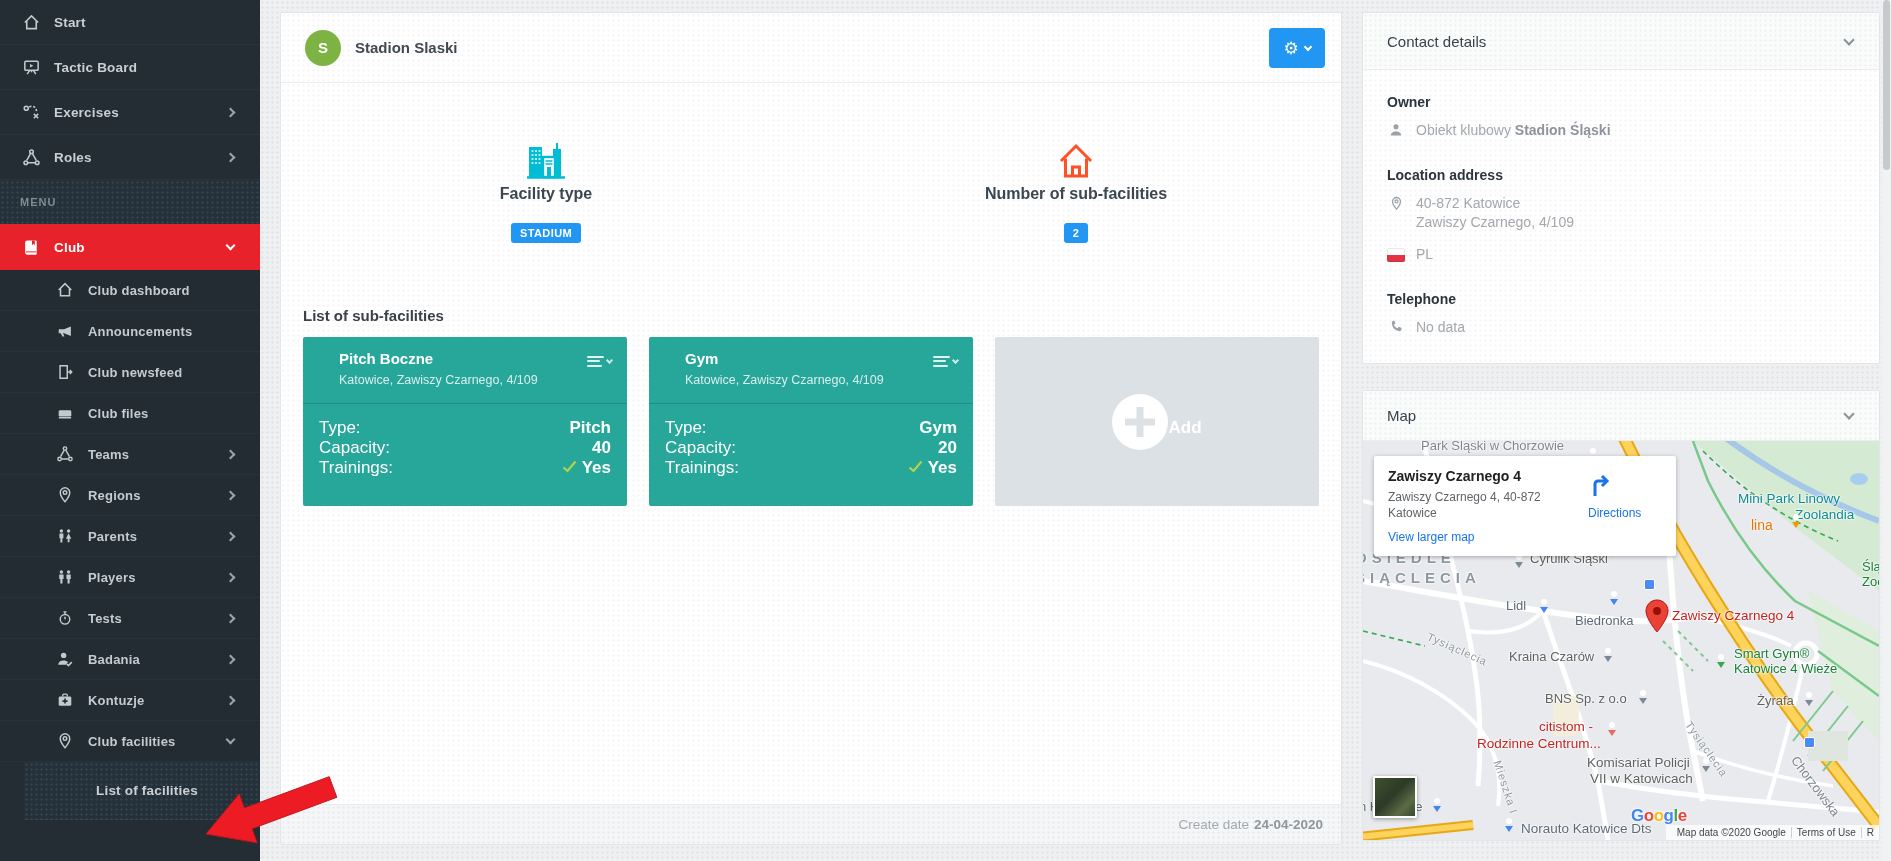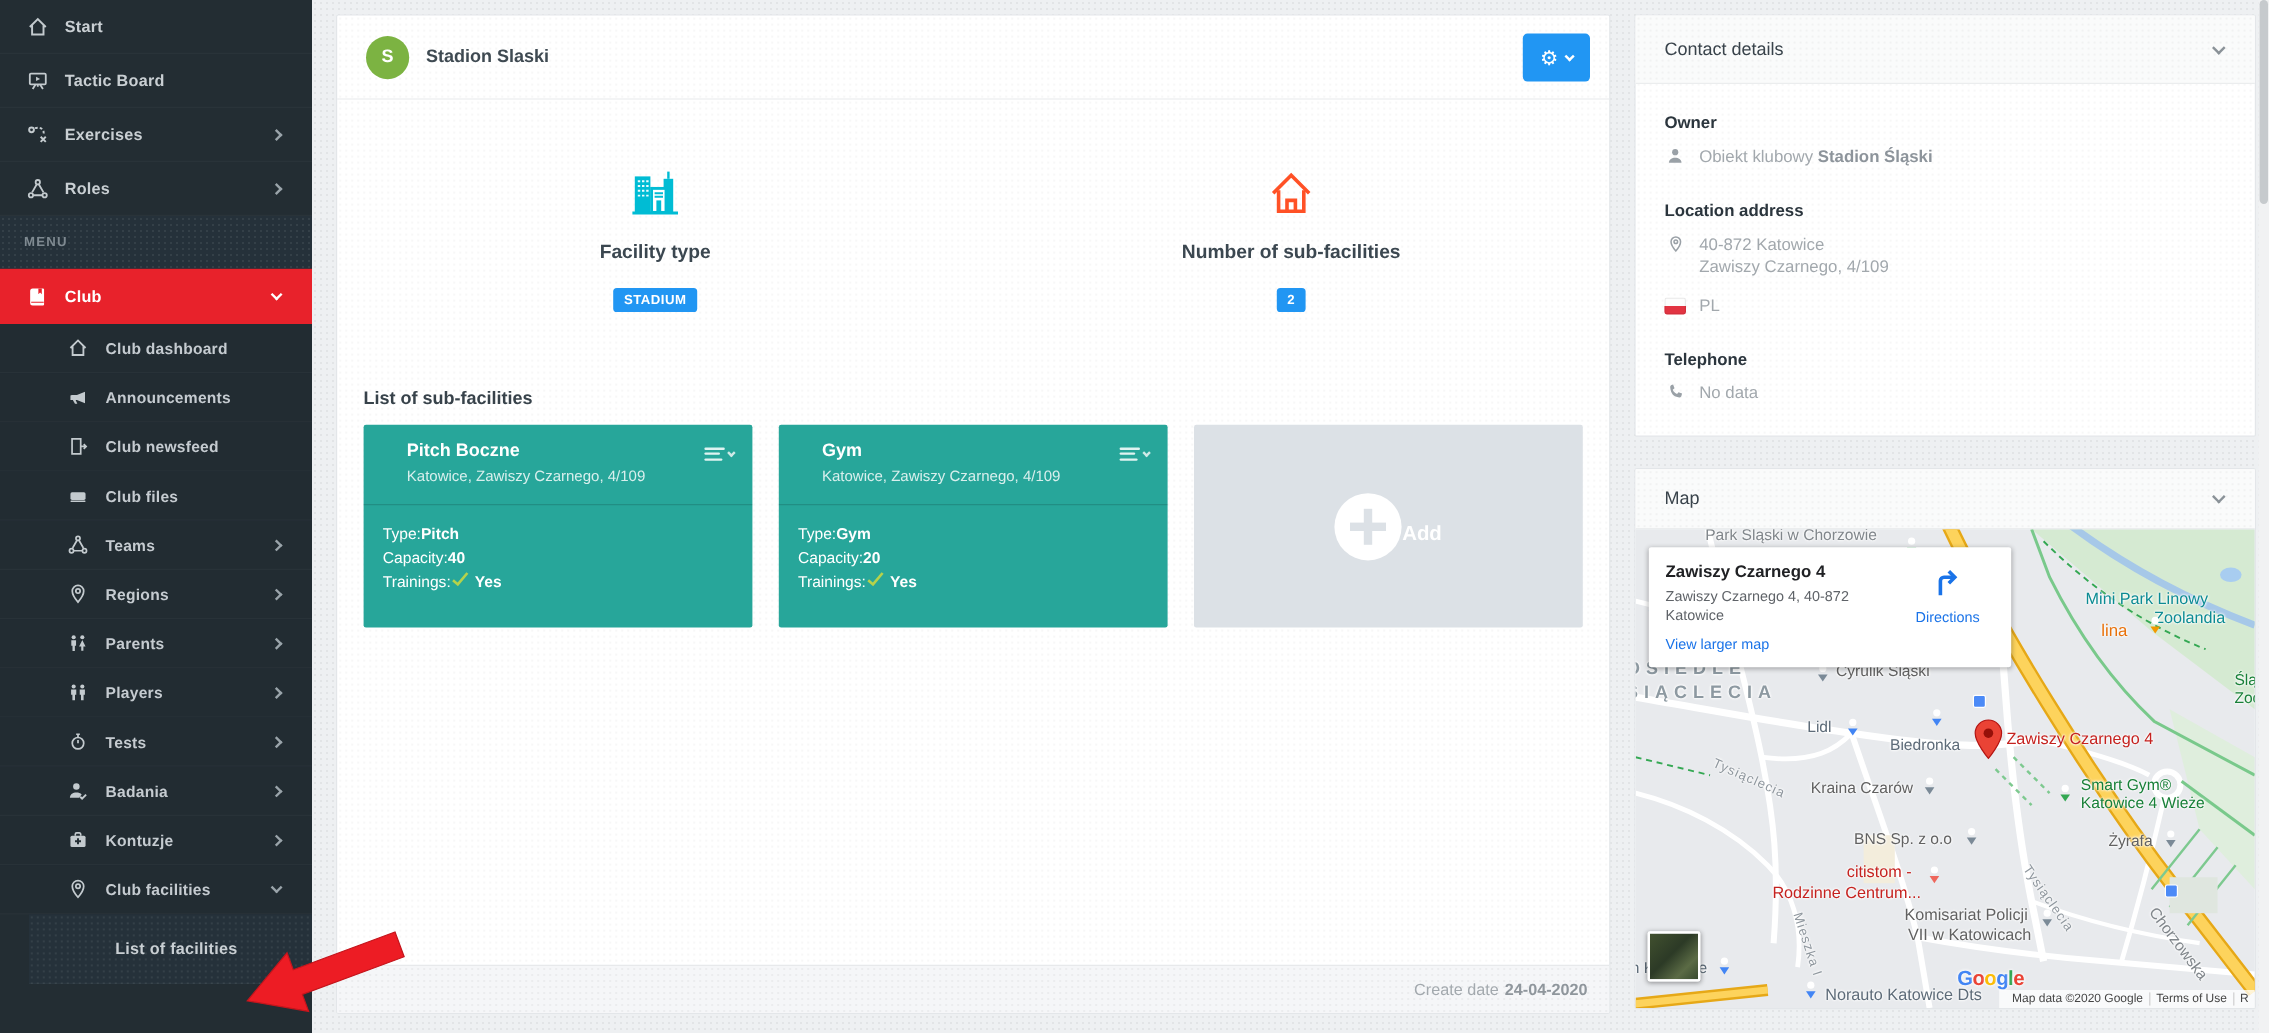--- a/index.html
+++ b/index.html
@@ -35,35 +35,35 @@
     background-image:radial-gradient(rgba(0,0,0,0.03) 1px, transparent 1.1px); background-size:5px 5px; }
   .main-card { position:absolute; left:280px; top:12px; width:1062px; height:833px; z-index:1; }
   .mc-header { height:70px; border-bottom:1px solid #ebedef; display:flex; align-items:center; padding:0 16px 0 24px; position:relative; }
   .avatar { width:36px; height:36px; border-radius:50%; background:#7cb342; color:#fff; font-size:15px; font-weight:bold; display:flex; align-items:center; justify-content:center; flex:none; }
   .mc-title { margin-left:14px; font-size:15px; font-weight:bold; color:#3f4a52; }
   .gear-btn { position:absolute; right:16px; top:15px; width:56px; height:40px; background:#2196f3; border-radius:4px; display:flex; align-items:center; justify-content:center; gap:6px; cursor:pointer; }
   .gear-glyph { color:#fff; font-size:17px; line-height:1; }
   .gear-btn .chev { border-color:#fff; margin:0 0 2px 0; width:6px; height:6px; transform:rotate(45deg); }
   .stats-row { display:flex; margin-top:58px; }
   .stat { flex:1; display:flex; flex-direction:column; align-items:center; }
-  .stat-label { margin-top:16px; font-size:16px; font-weight:bold; color:#3b4750; }
+  .stat-label { margin-top:0; font-size:16px; font-weight:bold; color:#3b4750; }
   .badge { margin-top:20px; background:#2196f3; color:#fff; font-size:11px; font-weight:bold; padding:4px 9px; border-radius:3px; letter-spacing:.4px; min-width:18px; text-align:center; }
   .section-title { margin:64px 0 0 22px; font-size:15px; font-weight:bold; color:#37424a; }
   .cards-row { display:flex; gap:22px; margin:13px 22px 0 22px; }
   .sf-card { width:326px; height:169px; background:#27a69a; border-radius:2px; color:#fff; position:relative; }
   .sf-head { padding:13px 16px 0 16px; height:66px;margin-left:20px; }
   .sf-name { font-size:15px; font-weight:bold; }
   .sf-addr { font-size:12.5px; color:rgba(255,255,255,0.82); margin-top:6px; }
   .sf-menu { position:absolute; top:16px; right:14px; width:26px; cursor:pointer; display:flex; align-items:center; }
   .sf-menu .bars { display:inline-block; width:17px; }
   .sf-menu .bars i { display:block; height:2px; background:#dff3f1; margin:2.5px 0; border-radius:1px; }
   .sf-menu .bars i:nth-child(2){ width:13px; } .sf-menu .bars i:nth-child(3){ width:15px; }
   .sf-menu .chev { border-color:#cfeae7; width:5px; height:5px; margin:0 0 2px 3px; transform:rotate(45deg); }
   .sf-body { border-top:1px solid rgba(0,0,0,0.14); padding:14px 16px 0 16px; }
-  .sf-row { display:flex; font-size:13px; line-height:20px; }
+  .sf-row { display:flex; justify-content:space-between; font-size:17px; line-height:20px; }
   .sf-row .val { font-weight:bold; display:flex; align-items:center; gap:5px; }
   .add-card { width:326px; height:169px; background:#dce1e6; border-radius:2px; display:flex; flex-direction:row; align-items:center; justify-content:center; cursor:pointer; }
   .plus-circle { width:56px; height:56px; border-radius:50%; background:#fff; position:relative; }
   .plus-circle::before, .plus-circle::after { content:''; position:absolute; background:#dce1e6; left:50%; top:50%; }
   .plus-circle::before { width:30px; height:7px; transform:translate(-50%,-50%); }
   .plus-circle::after  { width:7px; height:30px; transform:translate(-50%,-50%); }
   .add-label { margin-top:12px; color:#fff; font-size:17px; font-weight:bold; }
   .mc-footer { position:absolute; left:0; right:0; bottom:0; height:40px; background:#f5f6f8;
     background-image:radial-gradient(rgba(0,0,0,0.04) 1px, transparent 1.1px); background-size:5px 5px;
     border-top:1px solid #e7e9eb; display:flex; align-items:center; justify-content:flex-end; padding-right:18px; font-size:13.5px; color:#a3a9ae; }
@@ -95,21 +95,21 @@
   .map-lbl.street { color:#8f979e; font-size:11px; letter-spacing:1px; }
   .poi { position:absolute; }
   .poi .dot { width:15px; height:15px; border-radius:50%; background:currentColor; position:relative; box-shadow:0 1px 2px rgba(0,0,0,0.35); }
   .poi .dot::before { content:''; position:absolute; left:4.5px; top:4.5px; width:6px; height:6px; border-radius:50%; background:#fff; }
   .poi .dot::after { content:''; position:absolute; left:3.5px; top:13px; border:4px solid transparent; border-top:6px solid; border-top-color:currentColor; }
   .transit-sq { position:absolute; width:11px; height:11px; background:#4b8af7; border:1px solid #fff; border-radius:2px; }
   .info-window { position:absolute; left:11px; top:15px; width:302px; height:100px; background:#fff; border-radius:2px; box-shadow:0 1px 4px rgba(0,0,0,0.3); z-index:20; padding:12px 14px; }
   .iw-title { font-size:14px; font-weight:bold; color:#202124; }
   .iw-addr { font-size:12px; color:#5f6368; margin-top:5px; line-height:16px; width:180px; }
   .iw-link { font-size:12px; color:#1a73e8; margin-top:9px; display:inline-block; cursor:pointer; }
-  .iw-dir { position:absolute; right:18px; top:16px; width:70px; text-align:center; cursor:pointer; }
+  .iw-dir { position:absolute; right:18px; top:16px; width:70px; cursor:pointer; }
   .iw-dir .dir-lbl { font-size:12px; color:#1a73e8; margin-top:4px; }
   .sat-thumb { position:absolute; left:10px; bottom:22px; width:44px; height:42px; border:2px solid #fff; border-radius:2px;
     background:linear-gradient(135deg,#41502f 0%,#2c3a26 45%,#5b6b45 75%,#384a2e 100%); box-shadow:0 1px 4px rgba(0,0,0,0.4); cursor:pointer; }
   .glogo { position:absolute; left:268px; bottom:14px; font-size:17px; letter-spacing:-0.5px; text-shadow:0 0 3px #fff,0 0 3px #fff; }
   .map-attr { position:absolute; right:0; bottom:0; height:15px; display:flex; align-items:center; gap:0; background:rgba(255,255,255,0.75); font-size:10px; color:#454545; padding-left:6px; white-space:nowrap; }
   .map-attr span { padding:0 5px; }
   .map-attr .sep { border-left:1px solid #cfcfcf; }
   
   .red-arrow { position:absolute; left:198px; top:772px; z-index:50; pointer-events:none; }
   

